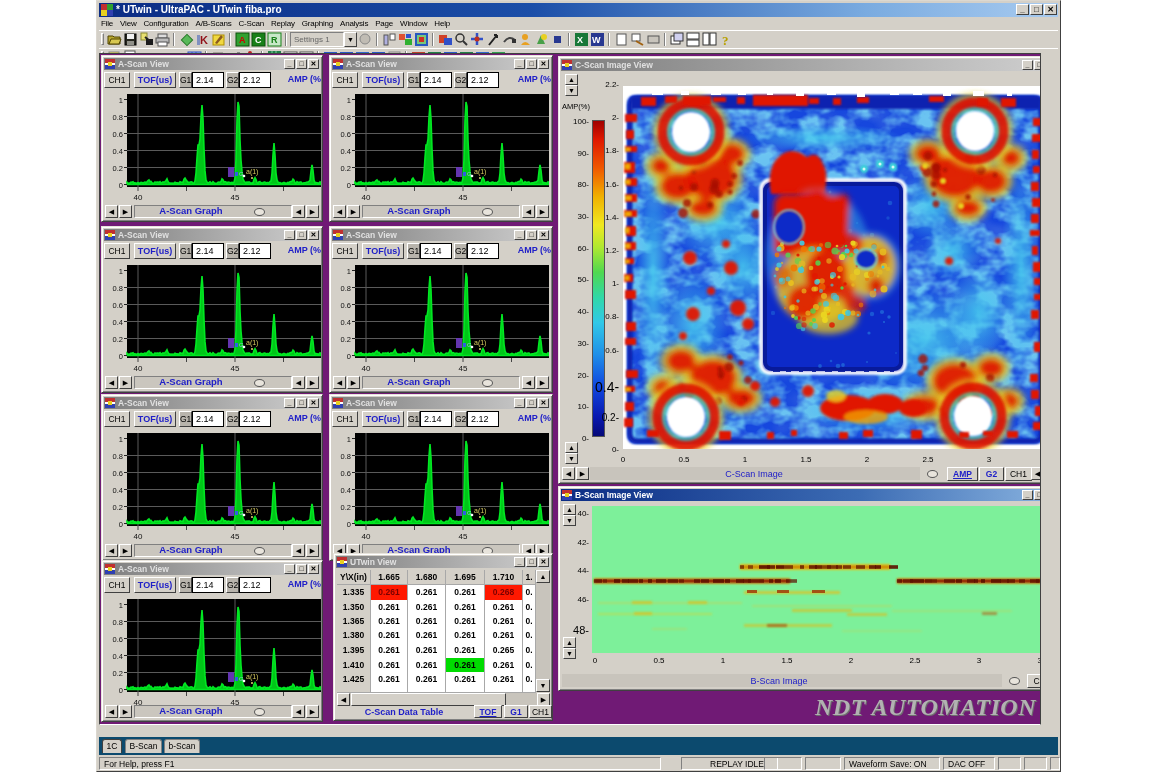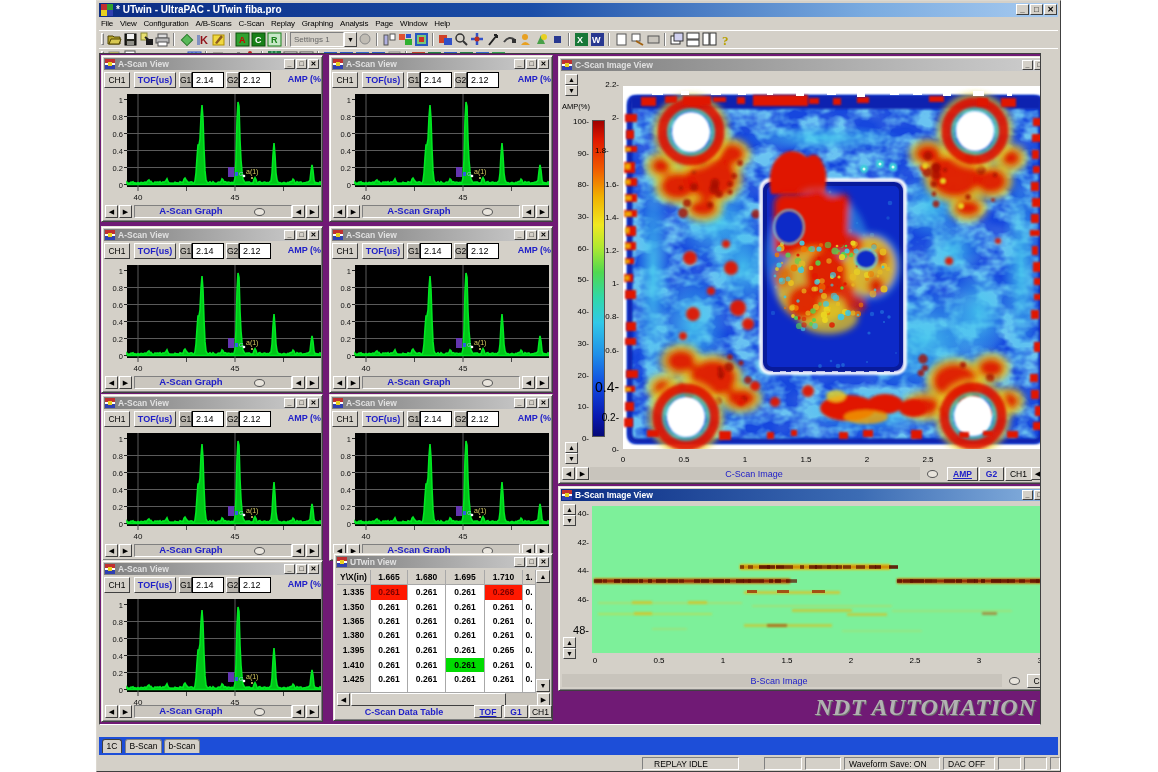--- a/index.html
+++ b/index.html
@@ -27,21 +27,21 @@
 .wt .wbtns{top:1px}
 .wt .wb{width:11px;height:10px;font-size:7px;line-height:8px}
 .hbtn{position:absolute;background:#d4d0c8;border:1px solid;border-color:#fff #404040 #404040 #fff;font-size:8.5px;text-align:center;color:#000}
 .hin{position:absolute;background:#fff;border:1px solid #000;font-size:9px;color:#000;padding-left:3px}
 .blue{color:#2020c8;font-weight:bold}
 .ab{position:absolute;width:13px;height:13px;background:#d4d0c8;border:1px solid;border-color:#fff #404040 #404040 #fff;text-align:center;font-size:7px;line-height:11px;color:#000}
 .ftr{position:absolute;font-size:9.5px;font-weight:bold;color:#2020c8;text-align:center}
 .oval{position:absolute;width:11px;height:8px;border:1px solid #555;border-radius:50%;background:#e8e4dc}
 .sbv{position:absolute;width:15px;background:#c8c4bc}
 .thm{position:absolute;background:#d4d0c8;border:1px solid;border-color:#fff #404040 #404040 #fff}
-.tabs{position:absolute;left:2px;top:736px;right:2px;height:18px;background:#1d4ed8}
+.tabs{position:absolute;left:2px;top:736px;right:2px;height:18px;background:#0c4a6e}
 .tab{position:absolute;top:2px;height:14px;border:1px solid #808080;border-bottom:none;border-radius:3px 3px 0 0;font-size:8.5px;line-height:13px;text-align:center;color:#000;background:#d4d0c8}
 .status{position:absolute;left:2px;top:755px;right:2px;height:15px;background:#d4d0c8;font-size:8.5px;color:#000}
 .sf{position:absolute;top:1px;height:13px;border:1px solid;border-color:#808080 #fff #fff #808080;line-height:12px;padding-left:4px}
 .cell{position:absolute;border-right:1px solid #a8a8a8;border-bottom:1px solid #a8a8a8;font-size:8.5px;font-weight:bold;color:#000;text-align:center;overflow:hidden;background:#fff}
 </style></head>
 <body>
 <div class="app">
  <div class="tb">
       <span class="ic"><svg width="12" height="12">
           <rect width="12" height="12" fill="#e8d020"></rect>
@@ -782,21 +782,21 @@
         <div style="position:absolute;left:0px;top:250px;width:30px;text-align:right;font-size:8px;color:#000">40-</div>
         <div style="position:absolute;left:0px;top:282px;width:30px;text-align:right;font-size:8px;color:#000">30-</div>
         <div style="position:absolute;left:0px;top:314px;width:30px;text-align:right;font-size:8px;color:#000">20-</div>
         <div style="position:absolute;left:0px;top:345px;width:30px;text-align:right;font-size:8px;color:#000">10-</div>
         <div style="position:absolute;left:0px;top:377px;width:30px;text-align:right;font-size:8px;color:#000">0-</div>
         <div style="position:absolute;left:33px;top:63px;width:13px;height:317px;background:linear-gradient(180deg,#a00000 0%,#e01800 6%,#f05800 15%,#f0b000 24%,#f0e820 33%,#b0e830 40%,#50d850 48%,#30d8a8 56%,#30c8e8 64%,#2090e8 74%,#1048e0 84%,#0818b0 94%,#050878 100%);border:1px solid #555"></div>
         <div class="ab" style="left:6px;top:385px;width:13px;height:11px;line-height:9px">▲</div>
         <div class="ab" style="left:6px;top:396px;width:13px;height:11px;line-height:9px">▼</div>
         <div style="position:absolute;left:36px;top:23px;width:24px;text-align:right;font-size:8px;color:#000">2.2-</div>
         <div style="position:absolute;left:36px;top:56px;width:24px;text-align:right;font-size:8px;color:#000">2-</div>
-        <div style="position:absolute;left:36px;top:89px;width:24px;font-size:8px;color:#000">1.8-</div>
+        <div style="position:absolute;left:36px;top:89px;width:24px;text-align:right;font-size:8px;color:#000">1.8-</div>
         <div style="position:absolute;left:36px;top:123px;width:24px;text-align:right;font-size:8px;color:#000">1.6-</div>
         <div style="position:absolute;left:36px;top:156px;width:24px;text-align:right;font-size:8px;color:#000">1.4-</div>
         <div style="position:absolute;left:36px;top:189px;width:24px;text-align:right;font-size:8px;color:#000">1.2-</div>
         <div style="position:absolute;left:36px;top:222px;width:24px;text-align:right;font-size:8px;color:#000">1-</div>
         <div style="position:absolute;left:36px;top:255px;width:24px;text-align:right;font-size:8px;color:#000">0.8-</div>
         <div style="position:absolute;left:36px;top:289px;width:24px;text-align:right;font-size:8px;color:#000">0.6-</div>
         <div style="position:absolute;left:36px;top:322px;width:24px;text-align:right;font-size:14px;color:#000">0.4-</div>
         <div style="position:absolute;left:36px;top:355px;width:24px;text-align:right;font-size:10px;color:#000">0.2-</div>
         <div style="position:absolute;left:36px;top:388px;width:24px;text-align:right;font-size:8px;color:#000">0-</div>
         <div style="position:absolute;left:64px;top:29px;width:427px;height:363px"><svg width="427" height="363">
@@ -1426,21 +1426,22 @@
         <div class="hbtn" style="left:468px;bottom:2px;width:30px;height:14px;line-height:13px;font-size:8.5px">CH1</div>
       </div>
       <div class="ndt">NDT AUTOMATION</div>
     </div>
  <div class="tabs">
       <div class="tab" style="left:3px;width:20px;border-color:#404040;background:#d4d0c8">1C</div>
       <div class="tab" style="left:26px;width:37px">B-Scan</div>
       <div class="tab" style="left:65px;width:36px">b-Scan</div>
     </div>
  <div class="status">
-      <div class="sf" style="left:543px;width:97px;padding-left:11px">REPLAY IDLE</div>
+      <div class="sf" style="left:0;width:562px">For Help, press F1</div>
+      <div class="sf" style="left:582px;width:97px;padding-left:28px">REPLAY IDLE</div>
       <div class="sf" style="left:665px;width:38px"></div>
       <div class="sf" style="left:706px;width:36px"></div>
       <div class="sf" style="left:745px;width:96px">Waveform Save: ON</div>
       <div class="sf" style="left:844px;width:52px">DAC OFF</div>
       <div class="sf" style="left:899px;width:23px"></div>
       <div class="sf" style="left:925px;width:23px"></div>
       <div class="sf" style="left:951px;width:10px"></div>
     </div>
 </div>
 </body></html>

